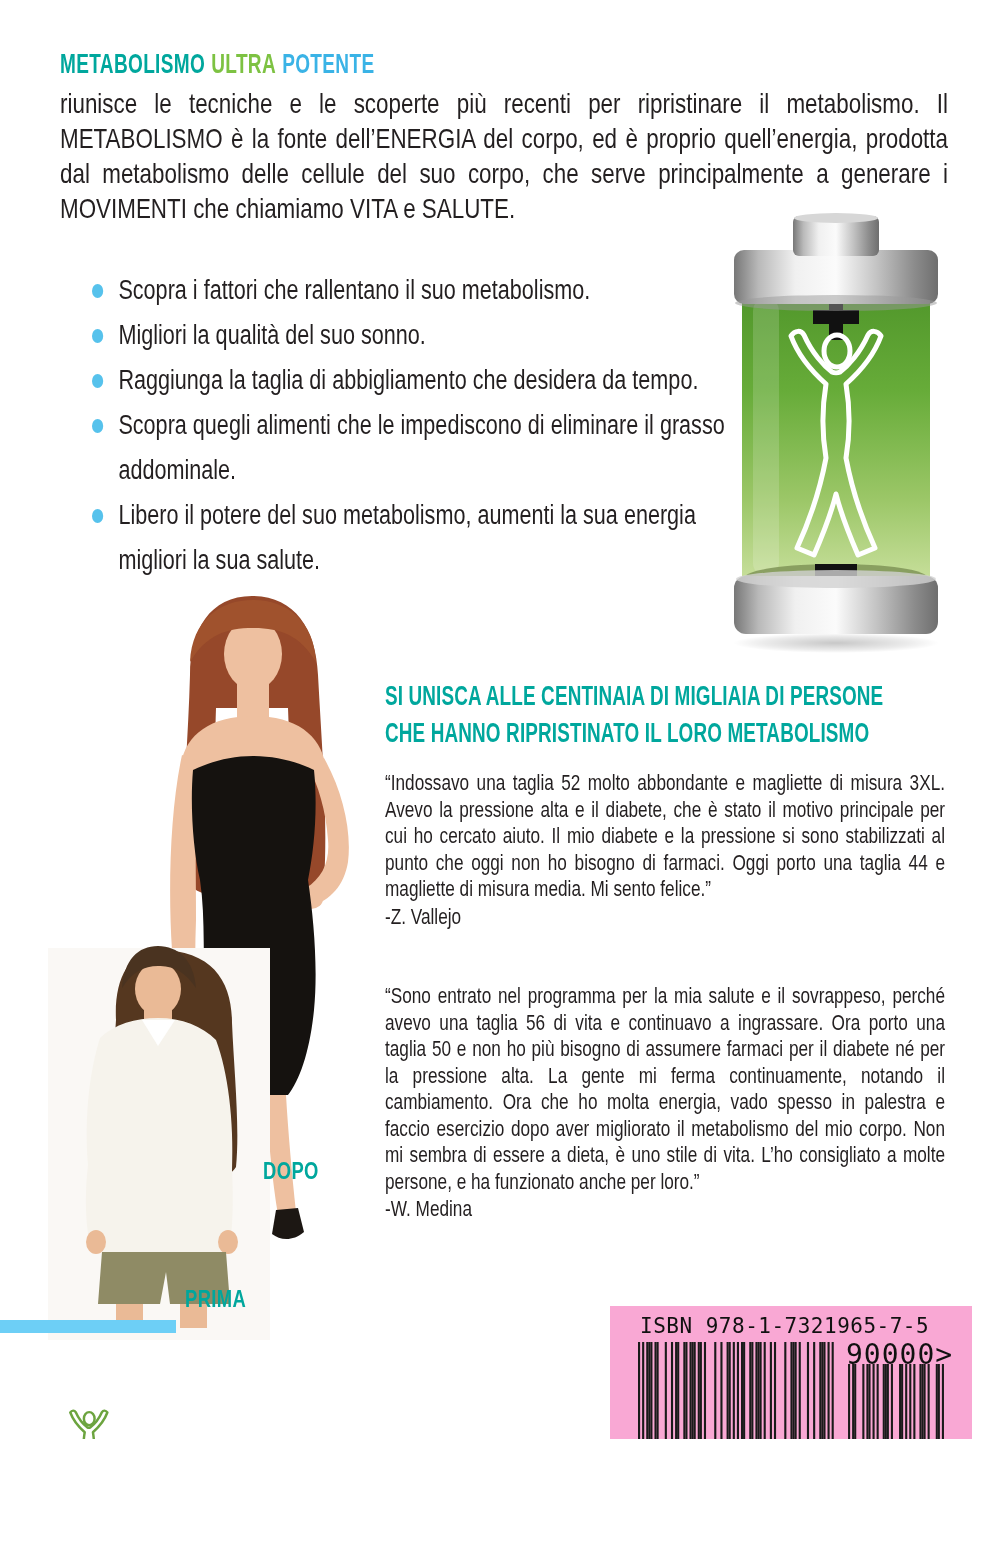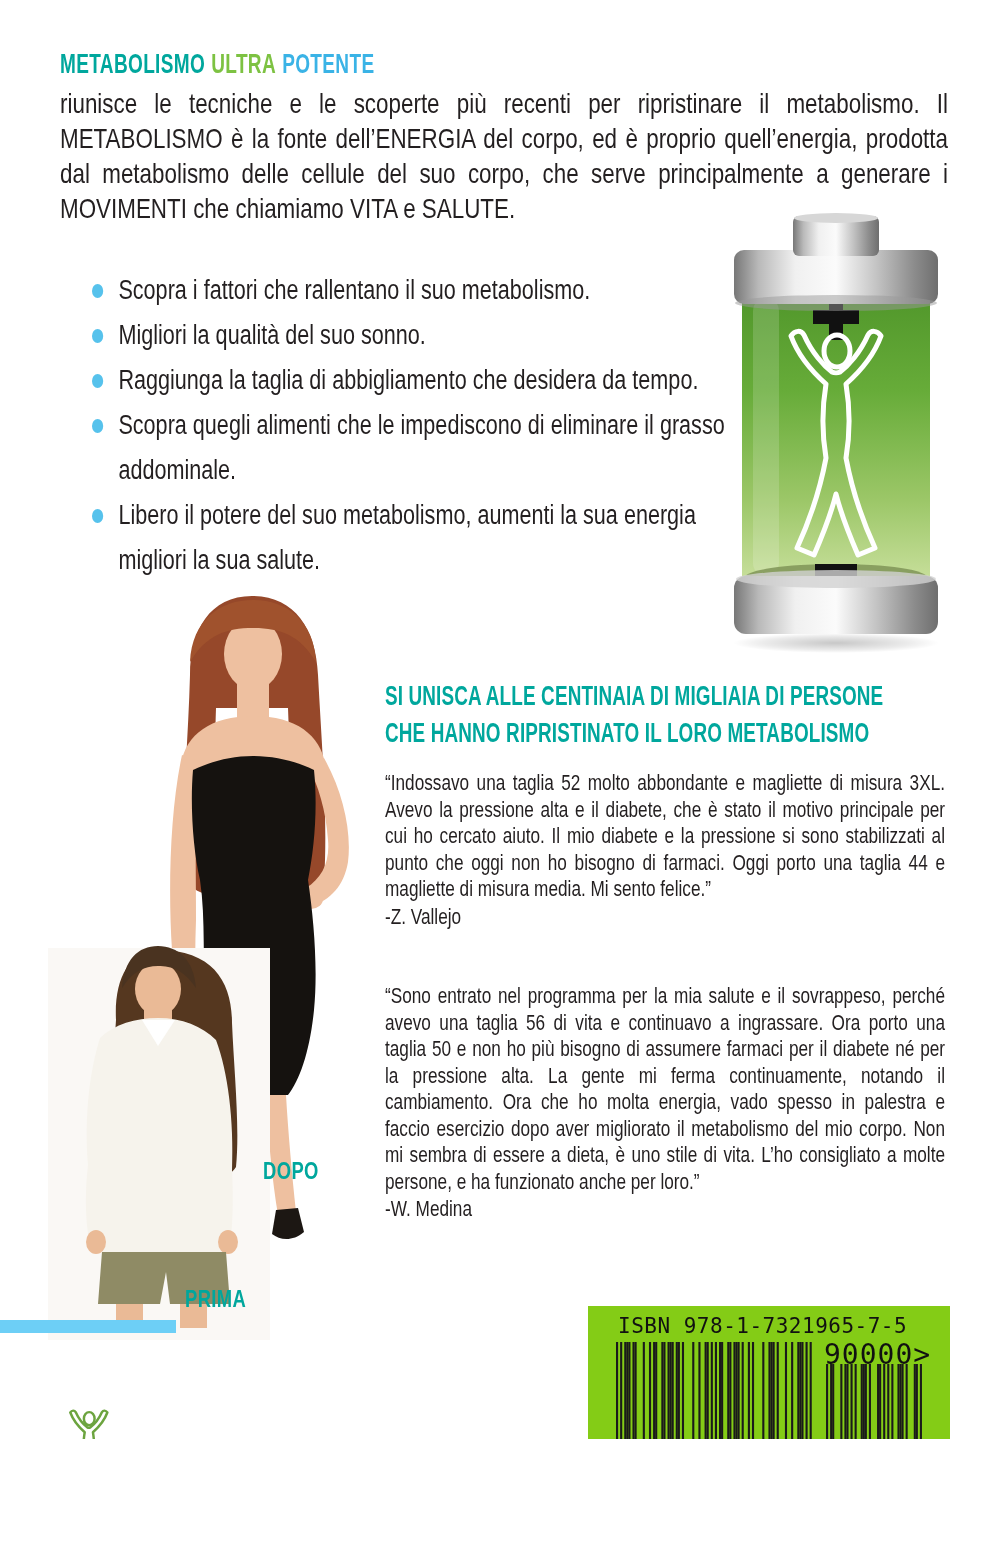--- a/index.html
+++ b/index.html
@@ -17,21 +17,21 @@
   ul.bullets li{position:relative;padding-left:33px;}
   ul.bullets .dot{position:absolute;left:0;top:16px;width:14px;height:14px;border-radius:50%;
                   background:#56C2EC;}
   
   .teal-head{font-weight:bold;font-size:27px;line-height:37px;color:#00A79D;letter-spacing:.2px;}
   .photo-label{font-weight:bold;font-size:23px;color:#00A79D;letter-spacing:.5px;}
   
   .quote{font-size:21.5px;line-height:26.5px;text-align:justify;}
   .author{font-size:21.5px;line-height:26.5px;margin-top:1px;}
   
-  .bc-box{width:362px;height:200px;background:#84cc16;}
+  .bc-box{width:362px;height:200px;background:#f9a8d4;margin-left:22px;}
   .bc-mono{font-family:"DejaVu Sans Mono","Liberation Mono",monospace;color:#111;}
   .bc-isbn{font-size:21px;letter-spacing:.5px;}
   .bc-sup{font-size:28px;letter-spacing:1px;}
   .bc-digits{font-size:20px;}
   #ean13-svg rect,#ean5-svg rect{fill:#1a1a1a;}
   
   .logo-text{font-family:"Liberation Serif",serif;font-size:47px;color:#141414;letter-spacing:-1px;}
   .logo-reg{font-family:"Liberation Serif",serif;font-size:15px;color:#141414;vertical-align:36px;}
   
   .cyan-bar{background:#6DCFF6;}

